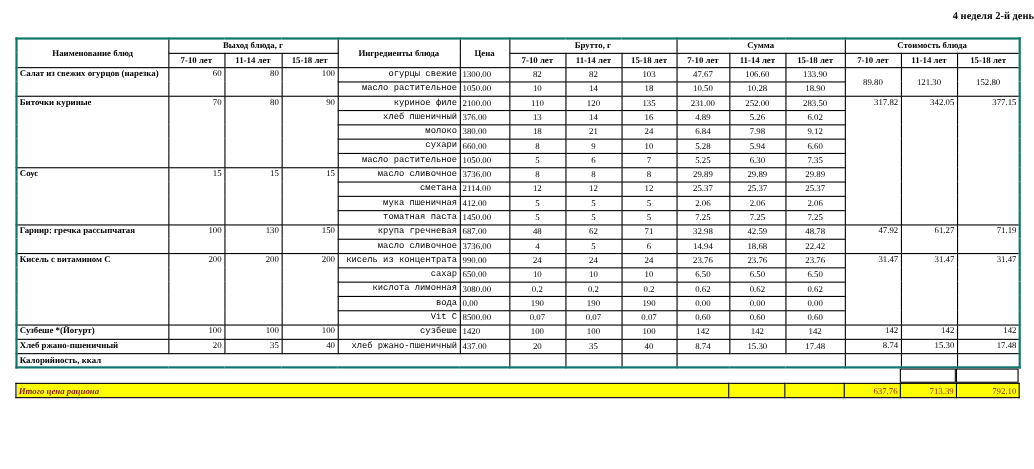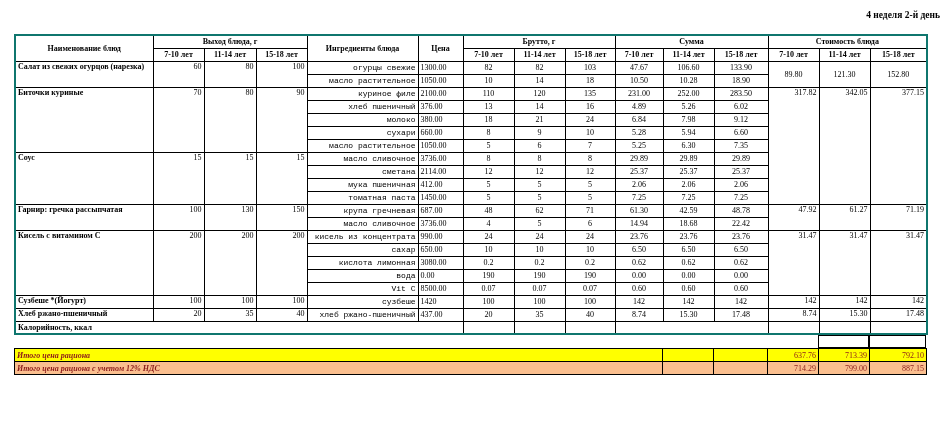--- a/index.html
+++ b/index.html
@@ -249,21 +249,21 @@
       <tr>
         <td rowspan="2" class="dish-name">Гарнир: гречка рассыпчатая</td>
         <td rowspan="2" class="num vtop">100</td>
         <td rowspan="2" class="num vtop">130</td>
         <td rowspan="2" class="num vtop">150</td>
         <td class="ing-name">крупа гречневая</td>
         <td class="price">687.00</td>
         <td class="num">48</td>
         <td class="num">62</td>
         <td class="num">71</td>
-        <td class="num">61.30</td>
+        <td class="num">32.98</td>
         <td class="num">42.59</td>
         <td class="num">48.78</td>
         <td rowspan="2" class="num vtop">47.92</td>
         <td rowspan="2" class="num vtop">61.27</td>
         <td rowspan="2" class="num vtop">71.19</td>
       </tr>
       <tr>
         <td class="ing-name">масло сливочное</td>
         <td class="price">3736.00</td>
         <td class="num">4</td>
@@ -393,22 +393,14 @@
   </colgroup>
   <tbody id="totals-body">
       <tr style="background: rgb(255, 255, 0);">
         <td class="totals-label">Итого цена рациона</td>
         <td></td>
         <td></td>
         <td class="totals-val">637.76</td>
         <td class="totals-val">713.39</td>
         <td class="totals-val">792.10</td>
       </tr>
-      <tr style="background: rgb(250, 191, 143);">
-        <td class="totals-label">Итого цена рациона с учетом 12% НДС</td>
-        <td></td>
-        <td></td>
-        <td class="totals-val">714.29</td>
-        <td class="totals-val">799.00</td>
-        <td class="totals-val">887.15</td>
-      </tr>
     </tbody>
 </table>
 
 </body></html>

